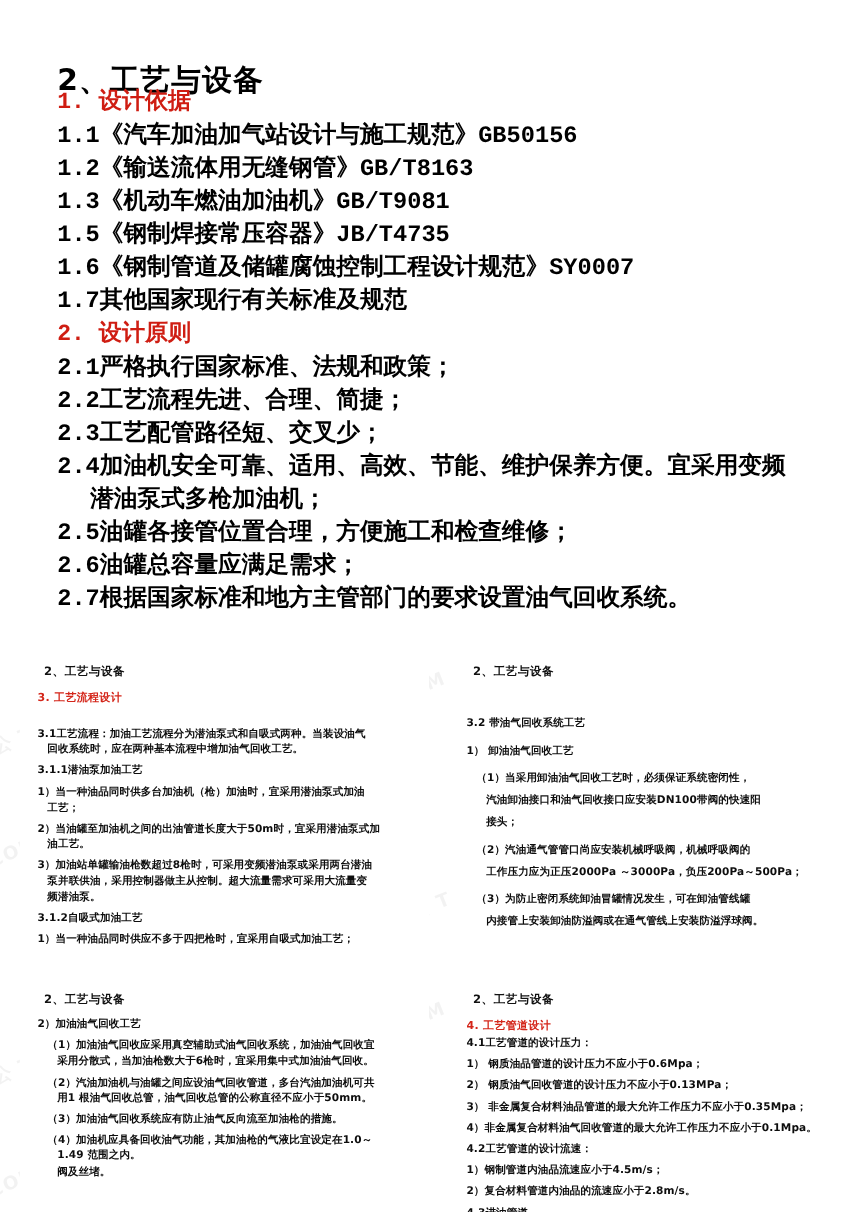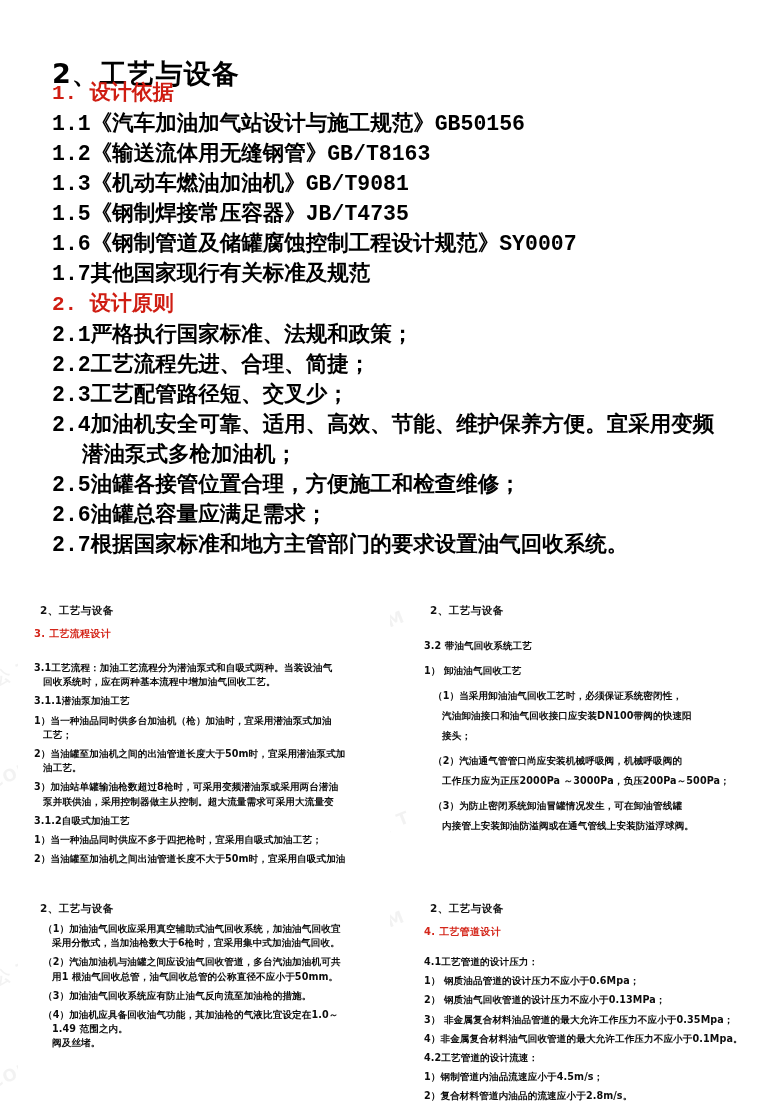--- a/index.html
+++ b/index.html
@@ -168,57 +168,59 @@
         <div class="slide-h-red" style="margin-bottom: 20px;">3. 工艺流程设计</div>
         <div class="s-line">3.1工艺流程：加油工艺流程分为潜油泵式和自吸式两种。当装设油气</div>
         <div class="s-line ind1">回收系统时，应在两种基本流程中增加油气回收工艺。</div>
         <div class="s-line gap-sm">3.1.1潜油泵加油工艺</div>
         <div class="s-line gap-sm">1）当一种油品同时供多台加油机（枪）加油时，宜采用潜油泵式加油</div>
         <div class="s-line ind1">工艺；</div>
         <div class="s-line gap-sm">2）当油罐至加油机之间的出油管道长度大于50m时，宜采用潜油泵式加</div>
         <div class="s-line ind1">油工艺。</div>
         <div class="s-line gap-sm">3）加油站单罐输油枪数超过8枪时，可采用变频潜油泵或采用两台潜油</div>
         <div class="s-line ind1">泵并联供油，采用控制器做主从控制。超大流量需求可采用大流量变</div>
+        <div class="s-line ind1">频潜油泵。</div>
         <div class="s-line gap-sm">3.1.2自吸式加油工艺</div>
         <div class="s-line gap-sm">1）当一种油品同时供应不多于四把枪时，宜采用自吸式加油工艺；</div>
         <div class="s-line gap-sm">2）当油罐至加油机之间出油管道长度不大于50m时，宜采用自吸式加油</div>
         <div class="s-line ind1">工艺。同一台油罐出油管数不应超过4根。</div>
       </div>
     </section>
     <section class="slide loose" style="left: 408px; top: 596px; width: 372px; height: 268px;">
       <div class="slide-title" style="margin-left: 22px; margin-top: 8px;">2、工艺与设备</div>
-      <div class="s-body" style="margin-left: 16px; margin-top: 18px; width: 350px;">
+      <div class="s-body" style="margin-left: 16px; margin-top: 30px; width: 350px;">
         <div class="s-line">3.2 带油气回收系统工艺</div>
         <div class="s-line gap-sm">1）  卸油油气回收工艺</div>
         <div class="s-line ind1 gap-sm">（1）当采用卸油油气回收工艺时，必须保证系统密闭性，</div>
         <div class="s-line ind2">汽油卸油接口和油气回收接口应安装DN100带阀的快速阳</div>
         <div class="s-line ind2">接头；</div>
         <div class="s-line ind1 gap-sm">（2）汽油通气管管口尚应安装机械呼吸阀，机械呼吸阀的</div>
         <div class="s-line ind2">工作压力应为正压2000Pa ～3000Pa，负压200Pa～500Pa；</div>
         <div class="s-line ind1 gap-sm">（3）为防止密闭系统卸油冒罐情况发生，可在卸油管线罐</div>
         <div class="s-line ind2">内接管上安装卸油防溢阀或在通气管线上安装防溢浮球阀。</div>
       </div>
     </section>
     <section class="slide" style="left: 18px; top: 892px; width: 372px; height: 210px;">
       <div class="slide-title" style="margin-left: 22px; margin-top: 10px;">2、工艺与设备</div>
       <div class="s-body" style="margin-left: 16px; margin-top: 6px; width: 350px;">
+        <div class="s-line gap-md">2）加油油气回收工艺</div>
         <div class="s-line ind1 gap-sm">（1）加油油气回收应采用真空辅助式油气回收系统，加油油气回收宜</div>
         <div class="s-line ind2">采用分散式，当加油枪数大于6枪时，宜采用集中式加油油气回收。</div>
         <div class="s-line ind1 gap-sm">（2）汽油加油机与油罐之间应设油气回收管道，多台汽油加油机可共</div>
         <div class="s-line ind2">用1 根油气回收总管，油气回收总管的公称直径不应小于50mm。</div>
         <div class="s-line ind1 gap-sm">（3）加油油气回收系统应有防止油气反向流至加油枪的措施。</div>
         <div class="s-line ind1 gap-sm">（4）加油机应具备回收油气功能，其加油枪的气液比宜设定在1.0～</div>
         <div class="s-line ind2">1.49 范围之内。</div>
         <div class="s-line ind2">阀及丝堵。</div>
       </div>
     </section>
     <section class="slide" style="left: 408px; top: 892px; width: 372px; height: 210px;">
       <div class="slide-title" style="margin-left: 22px; margin-top: 10px;">2、工艺与设备</div>
       <div class="s-body" style="margin-left: 16px; margin-top: 9px; width: 350px;">
-        <div class="slide-h-red" style="margin-bottom: 16px;">4. 工艺管道设计</div>
+        <div class="slide-h-red" style="margin-bottom: 3px;">4. 工艺管道设计</div>
         <div class="s-line">4.1工艺管道的设计压力：</div>
         <div class="s-line gap-sm">1）   钢质油品管道的设计压力不应小于0.6Mpa；</div>
         <div class="s-line gap-sm">2）   钢质油气回收管道的设计压力不应小于0.13MPa；</div>
         <div class="s-line gap-sm">3）   非金属复合材料油品管道的最大允许工作压力不应小于0.35Mpa；</div>
         <div class="s-line gap-sm">4）非金属复合材料油气回收管道的最大允许工作压力不应小于0.1Mpa。</div>
         <div class="s-line gap-sm">4.2工艺管道的设计流速：</div>
         <div class="s-line gap-sm">1）钢制管道内油品流速应小于4.5m/s；</div>
         <div class="s-line gap-sm">2）复合材料管道内油品的流速应小于2.8m/s。</div>
         <div class="s-line gap-sm">4.3进油管道</div>
       </div>

